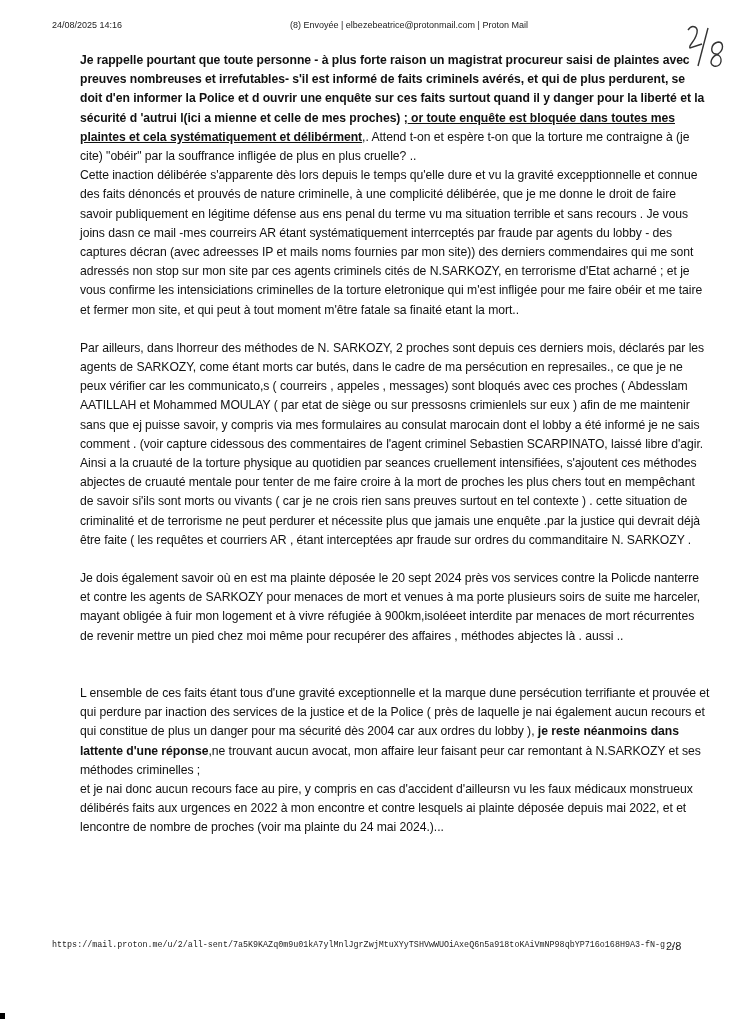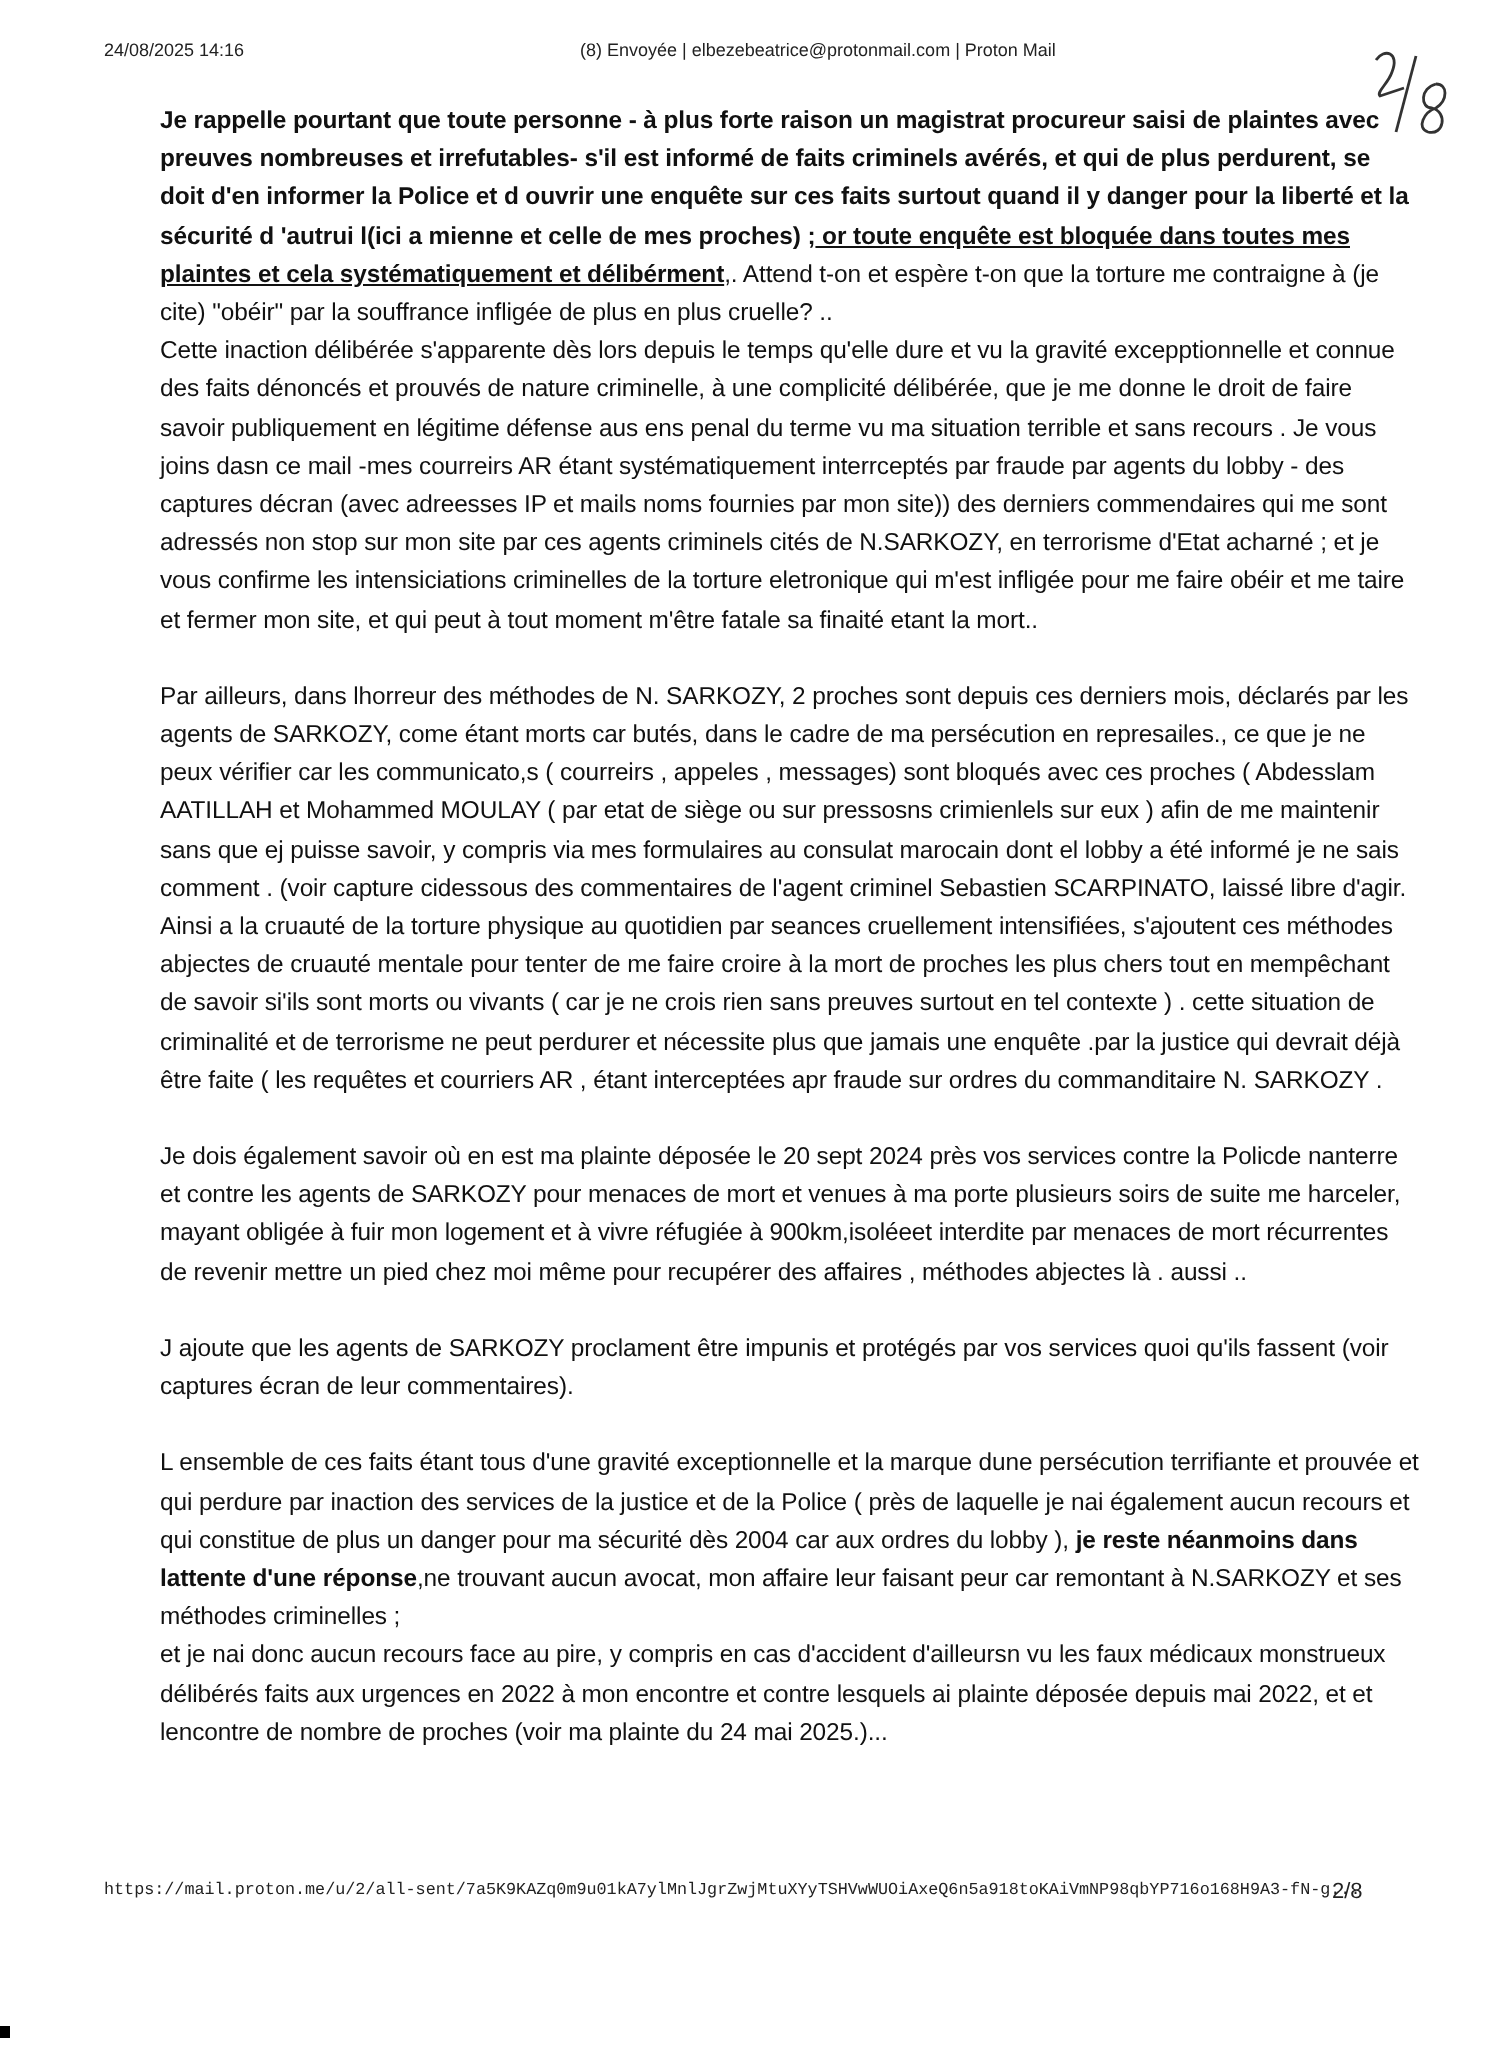--- a/index.html
+++ b/index.html
@@ -44,23 +44,22 @@
 <div class="body-text">
   <p class="para">
     <span class="b">Je rappelle pourtant  que toute personne - à plus forte raison un magistrat procureur saisi de plaintes avec preuves nombreuses et  irrefutables- s'il est informé de faits criminels avérés,  et qui de plus perdurent, se doit d'en informer la Police et d ouvrir une  enquête sur ces faits surtout quand il y danger pour la liberté et la sécurité d 'autrui l(ici a mienne et celle de mes proches) ;</span><span class="u b"> or toute enquête est bloquée dans toutes mes plaintes et cela systématiquement et délibérment</span><span>,. Attend t-on et espère t-on que la torture me contraigne à (je cite) "obéir" par la souffrance infligée de plus en plus cruelle? ..</span>
   </p>
   <p class="para"> Cette inaction délibérée s'apparente dès lors depuis le temps qu'elle dure et vu la gravité excepptionnelle et connue des faits dénoncés et prouvés de nature criminelle, à une complicité délibérée, que je  me donne le droit de faire savoir publiquement en légitime défense aus ens penal du terme  vu ma situation terrible et  sans recours . Je vous joins dasn ce mail  -mes  courreirs AR étant systématiquement interrceptés par fraude par agents du lobby - des captures décran (avec adreesses IP et mails noms fournies par mon site))  des derniers commendaires qui me sont adressés  non stop sur mon site par ces agents criminels cités de N.SARKOZY, en terrorisme d'Etat acharné  ;  et je  vous confirme les intensiciations criminelles de la torture eletronique qui m'est infligée pour me faire obéir et me taire et  fermer mon site, et qui peut à tout moment m'être fatale sa finaité etant la mort..</p>
   <div class="gap"></div>
   <p class="para"> Par ailleurs, dans lhorreur des méthodes de N. SARKOZY,   2 proches sont depuis ces derniers mois, déclarés par les agents de SARKOZY,  come étant morts  car butés, dans le cadre de ma persécution en represailes., ce que je ne peux vérifier car les communicato,s ( courreirs , appeles , messages)  sont bloqués  avec ces proches ( Abdesslam AATILLAH  et Mohammed MOULAY ( par etat de siège ou sur pressosns crimienlels sur eux )  afin de me maintenir sans que ej puisse  savoir, y compris via mes formulaires au consulat marocain dont el lobby a été informé  je ne sais comment . (voir capture cidessous des commentaires de l'agent  criminel Sebastien SCARPINATO, laissé  libre d'agir.  Ainsi a la cruauté de la torture physique au quotidien par seances cruellement intensifiées,  s'ajoutent ces méthodes abjectes de cruauté mentale pour tenter de me faire croire à la mort de proches les plus chers tout en mempêchant de savoir  si'ils sont morts ou vivants ( car je ne crois rien sans preuves surtout en tel contexte )     .  cette situation de criminalité et de  terrorisme ne peut perdurer et nécessite plus que jamais  une enquête .par la justice  qui devrait déjà être faite ( les requêtes et courriers AR , étant interceptées apr fraude sur ordres du commanditaire N. SARKOZY .</p>
   <div class="gap"></div>
   <p class="para"> Je  dois  également savoir où en est ma plainte déposée le 20 sept 2024 près vos services  contre la Policde nanterre et contre les agents de SARKOZY pour menaces de mort et venues à ma porte plusieurs soirs de suite me harceler, mayant obligée à fuir mon logement et à vivre réfugiée à 900km,isoléeet  interdite par menaces de mort récurrentes de revenir mettre un pied chez moi même pour recupérer des affaires , méthodes abjectes là  . aussi ..</p>
   <div class="gap"></div>
-  <p class="para">J ajoute que les agents de SARKOZY proclament être impunis et protégés par vos services quoi qu'ils fassent (voir captures écran de leur commentaires).</p>
   <div class="gap"></div>
   <p class="para">
     <span>L ensemble de ces faits étant tous  d'une gravité exceptionnelle et la marque dune persécution terrifiante et prouvée et qui perdure par inaction des services de la justice et de la Police ( près de laquelle je nai également aucun recours et qui constitue de plus un danger pour ma sécurité dès 2004 car aux ordres du lobby ),   </span><span class="b">je reste néanmoins dans lattente d'une réponse</span><span>,ne trouvant aucun avocat, mon affaire leur  faisant peur car  remontant à  N.SARKOZY et ses méthodes criminelles  ;</span>
   </p>
-  <p class="para">et je nai donc aucun recours face au pire, y compris en cas d'accident d'ailleursn vu les faux médicaux monstrueux délibérés  faits aux urgences en 2022 à mon encontre et contre lesquels ai plainte déposée depuis mai 2022,   et  et lencontre de nombre de proches (voir ma plainte du 24 mai 2025.)...</p>
+  <p class="para">et je nai donc aucun recours face au pire, y compris en cas d'accident d'ailleursn vu les faux médicaux monstrueux délibérés  faits aux urgences en 2022 à mon encontre et contre lesquels ai plainte déposée depuis mai 2022,   et  et lencontre de nombre de proches (voir ma plainte du 24 mai 2024.)...</p>
 </div>
 
 <div class="footer">https://mail.proton.me/u/2/all-sent/7a5K9KAZq0m9u01kA7ylMnlJgrZwjMtuXYyTSHVwWUOiAxeQ6n5a918toKAiVmNP98qbYP716o168H9A3-fN-g...</div>
 <div class="page-num">2/8</div>
 <div class="mark"></div>
 
 </body></html>

